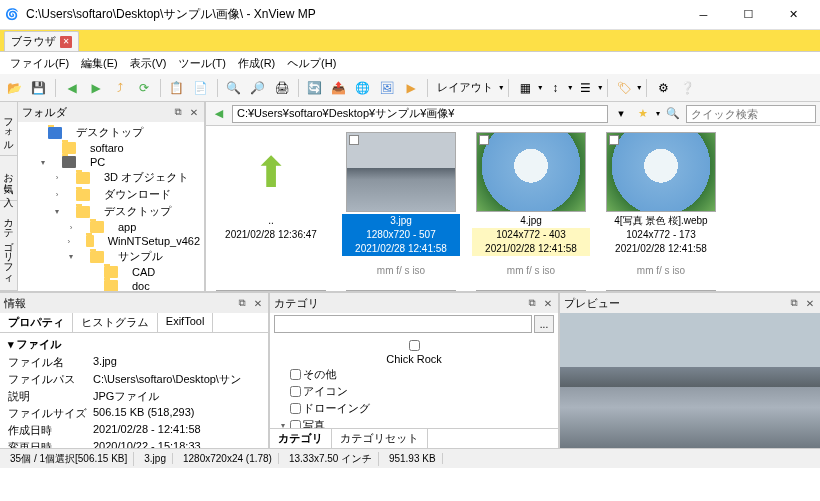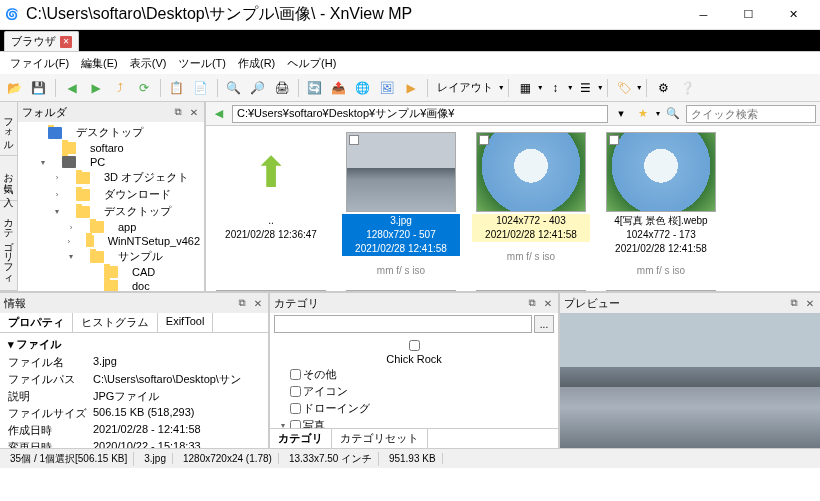--- a/index.html
+++ b/index.html
@@ -1,22 +1,22 @@
 <!DOCTYPE html>
 <html><head>
 <meta charset="utf-8">
 <style>
 * { margin: 0; padding: 0; box-sizing: border-box; }
 body { font-family: "Yu Gothic UI", Meiryo, sans-serif; font-size: 11px; background: #fff; width: 820px; height: 501px; overflow: hidden; position: relative; }
 .titlebar { height: 30px; background: #fff; display: flex; align-items: center; padding: 0 4px; border-bottom: 1px solid #e0e0e0; }
 .titlebar .appicon { width: 16px; height: 16px; margin-right: 6px; display:flex;align-items:center;justify-content:center;}
-.titlebar .title { flex: 1; font-size: 16px; }
+.titlebar .title { flex: 1; font-size: 12px; }
 .winbtns { display: flex; }
 .winbtn { width: 45px; height: 29px; display: flex; align-items: center; justify-content: center; cursor: pointer; }
-.tabbar { height: 22px; display: flex; align-items: flex-end; padding: 0 4px; background: #000000; border-bottom: 1px solid #ccc; }
+.tabbar { height: 22px; display: flex; align-items: flex-end; padding: 0 4px; background: #fde047; border-bottom: 1px solid #ccc; }
 .tab { background: #f5f5f5; padding: 2px 6px; border: 1px solid #ccc; border-bottom: none; border-radius: 2px 2px 0 0; display: flex; align-items: center; gap: 4px; font-size: 11px; }
 .tabclose { width: 12px; height: 12px; background: #d9534f; color: #fff; font-size: 8px; display: flex; align-items: center; justify-content: center; border-radius: 1px; cursor: pointer; }
 .menubar { height: 22px; display: flex; align-items: center; padding: 0 4px; gap: 0; background: #fff; font-size: 11px; }
 .menuitem { padding: 2px 6px; cursor: pointer; }
 .toolbar { height: 28px; display: flex; align-items: center; padding: 2px 4px; gap: 2px; background: #f5f5f5; border-bottom: 1px solid #ccc; }
 .tbtn { width: 22px; height: 22px; display: flex; align-items: center; justify-content: center; border-radius: 2px; cursor: pointer; font-size: 12px;}
 .tsep { width: 1px; height: 18px; background: #ccc; margin: 0 3px; }
 .tlabel { font-size: 11px; padding: 0 4px; cursor: pointer; }
 .main { display: flex; height: 189px; }
 .sidetabs { width: 18px; background: #f0f0f0; border-right: 1px solid #ccc; display: flex; flex-direction: column; font-size: 10px; }
@@ -238,20 +238,21 @@
             <div class="date">2021/02/28 12:41:58</div>
             <div style="height: 8px;"></div>
             <div class="iso">mm f/ s iso</div>
           </div>
         </div>
         <div class="thumbcell highlighted">
           <div class="thumbimg" style="background: radial-gradient(circle at 50% 42%, rgb(238, 245, 248) 0%, rgb(238, 245, 248) 24%, rgb(125, 176, 220) 24%, rgb(106, 163, 214) 70%, rgb(58, 122, 58) 70%, rgb(111, 174, 90) 100%);">
             <div class="chk"></div>
           </div>
           <div class="thumbmeta">
+            <div class="name">4.jpg</div>
             <div class="dims">1024x772 - 403</div>
             <div class="date">2021/02/28 12:41:58</div>
             <div style="height: 8px;"></div>
             <div class="iso">mm f/ s iso</div>
           </div>
         </div>
         <div class="thumbcell">
           <div class="thumbimg" style="background: radial-gradient(circle at 50% 42%, rgb(238, 245, 248) 0%, rgb(238, 245, 248) 24%, rgb(125, 176, 220) 24%, rgb(106, 163, 214) 70%, rgb(58, 122, 58) 70%, rgb(111, 174, 90) 100%);">
             <div class="chk"></div>
           </div>

